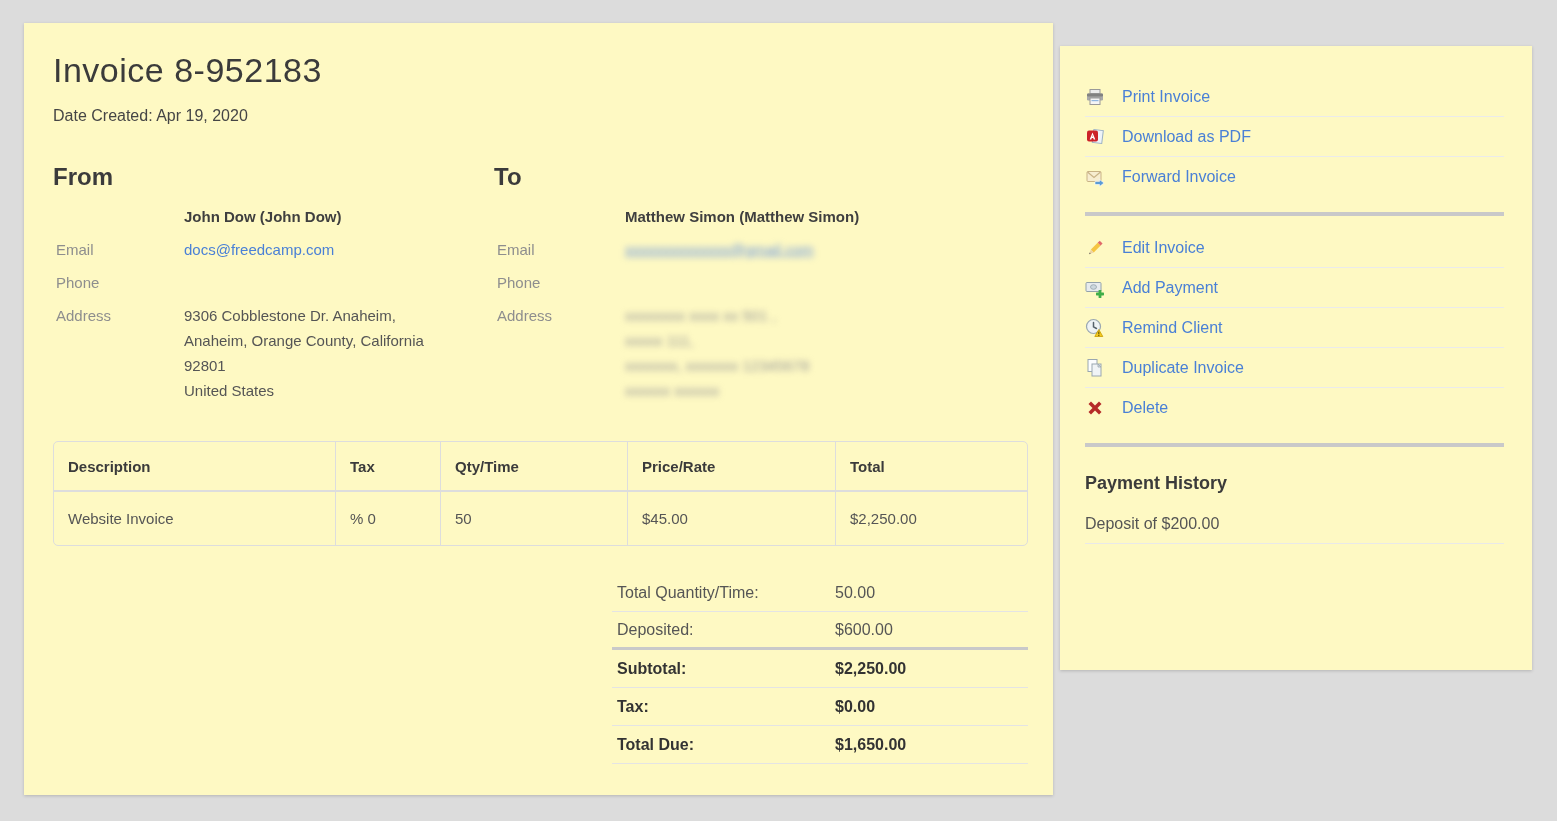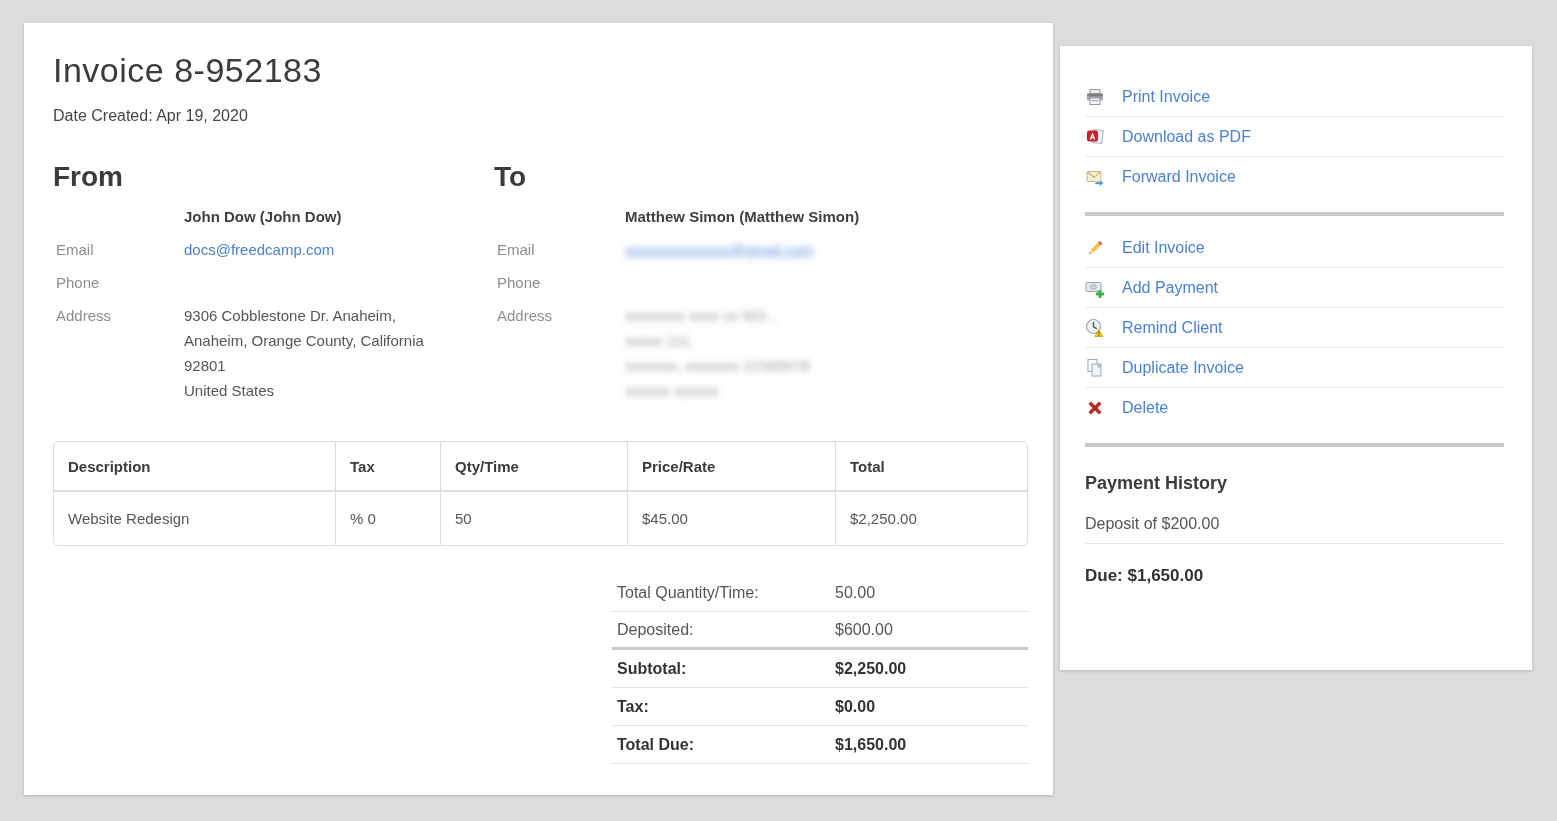--- a/index.html
+++ b/index.html
@@ -6,31 +6,31 @@
   html,body { width: 1557px; height: 821px; }
   body {
     background: #dcdcdc;
     font-family: "Liberation Sans", sans-serif;
     color: #555;
     position: relative;
     overflow: hidden;
   }
   .panel {
     position: absolute;
-    background: #ffffff;
+    background: #fef9c3;
     box-shadow: 0 1px 3px rgba(0,0,0,0.18);
   }
   
   #invoice-panel { left: 24px; top: 23px; width: 1029px; height: 772px; }
   .inv-title { margin: 28px 0 0 29px; font-size: 34px; font-weight: 400; color: #3b3b3b; letter-spacing: 0.5px; }
   .inv-date  { margin: 17px 0 0 29px; font-size: 16px; color: #454545; }
   .parties { display: flex; margin: 38px 25px 0 29px; }
   .party-col { width: 441px; }
   .party-col.to { width: auto; flex: 1; }
-  .party-heading { font-size: 28px; font-weight: bold; color: #3b3b3b; line-height: 28px; }
+  .party-heading { font-size: 24px; font-weight: bold; color: #3b3b3b; line-height: 28px; }
   .party-rows { margin-top: 13px; }
   .party-row { display: flex; margin-bottom: 8px; line-height: 25px; font-size: 15px; }
   .party-label { width: 131px; flex: 0 0 131px; color: #8e8e8e; padding-left: 3px; }
   .party-value { color: #555; }
   .party-name { font-weight: bold; color: #3f3f3f; }
   a.email-link { color: #4a80d6; text-decoration: none; }
   .blur-blue { color: #6d97de; filter: blur(3px); }
   .blur-gray { color: #9a9a9a; filter: blur(3px); }
   .addr-line { display: block; }
   
@@ -145,21 +145,21 @@
       <tr>
         <th>Description</th>
         <th>Tax</th>
         <th>Qty/Time</th>
         <th>Price/Rate</th>
         <th>Total</th>
       </tr>
     </thead>
     <tbody>
       <tr>
-        <td>Website Redesign</td>
+        <td>Website Invoice</td>
         <td>% 0</td>
         <td>50</td>
         <td>$45.00</td>
         <td>$2,250.00</td>
       </tr>
     </tbody>
   </table>
 
   <div class="totals">
     <div class="totals-row">
@@ -266,15 +266,14 @@
       <span class="label">Delete</span>
     </div>
   </div>
 
   <div class="group-divider"></div>
 
   <div class="ph-heading">Payment History</div>
   <div class="ph-list">
     <div class="ph-entry">Deposit of $200.00</div>
   </div>
-  <div class="ph-due">Due: $1,650.00</div>
 
 </div>
 
 </body></html>

